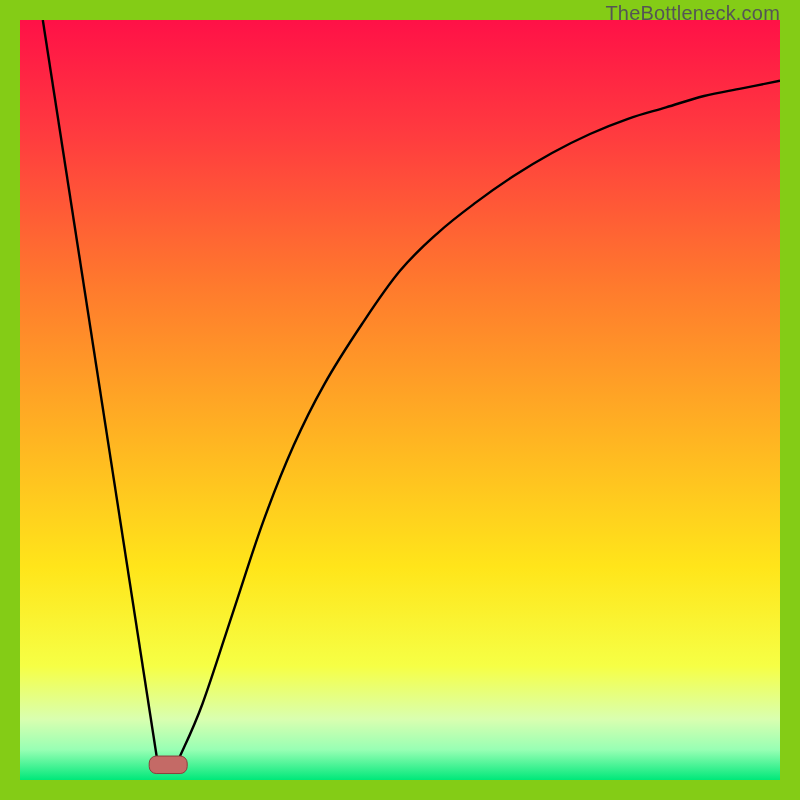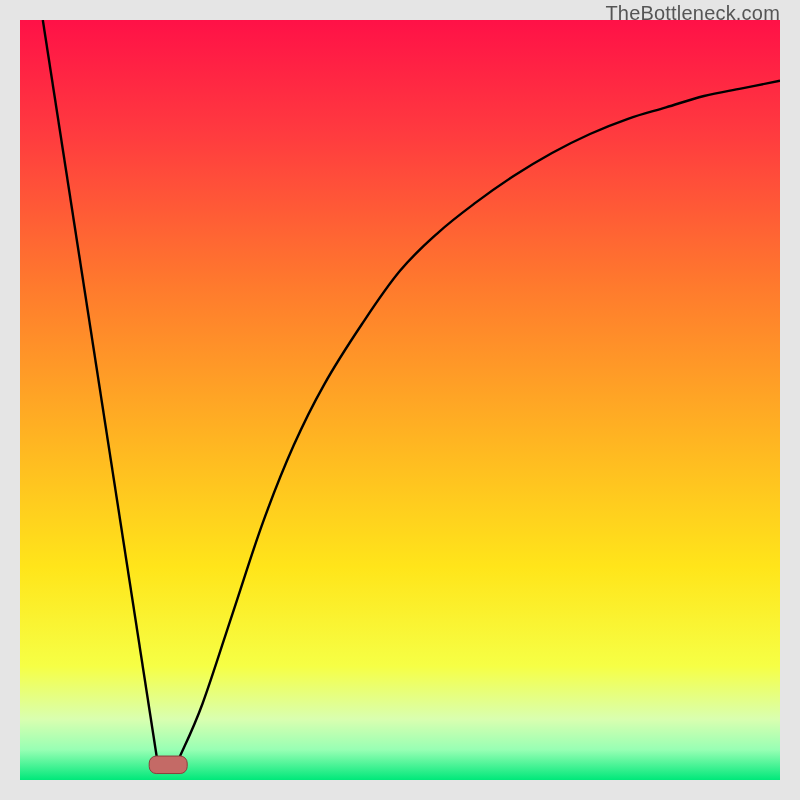--- a/index.html
+++ b/index.html
@@ -10,21 +10,21 @@
     overflow: hidden;
     background: #000;
     font-family: Arial, Helvetica, sans-serif;
   }
   .chart-frame {
     position: absolute;
     top: 0;
     left: 0;
     width: 800px;
     height: 800px;
-    background: #e5e5e5;
+    background: #84cc16;
   }
   .plot-area {
     position: absolute;
     top: 20px;
     left: 20px;
     width: 760px;
     height: 760px;
   }
   .watermark {
     position: absolute;

